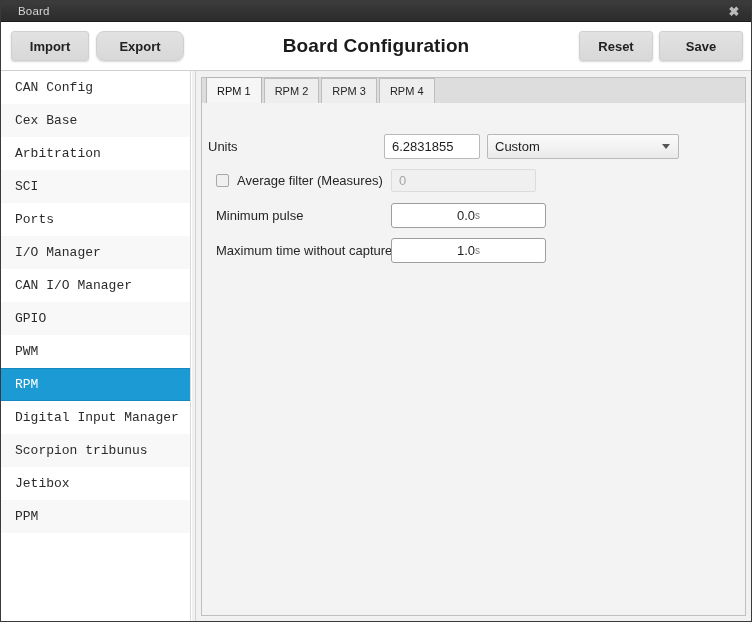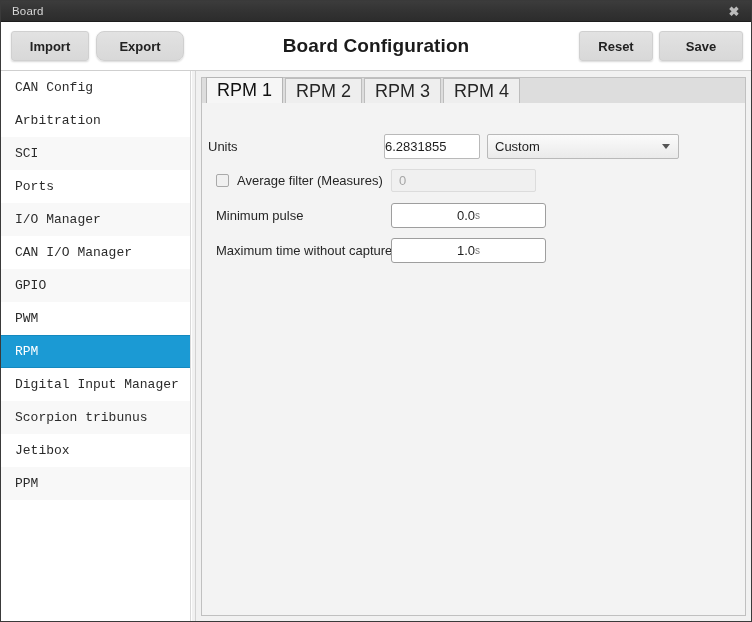--- a/index.html
+++ b/index.html
@@ -31,21 +31,21 @@
     height: 20px;
     flex: 0 0 20px;
     background: linear-gradient(to bottom, #3c3c3c 0%, #333333 50%, #2c2c2c 100%);
     border-bottom: 1px solid #1d1d1d;
     display: flex;
     align-items: center;
   }
   .titlebar-text {
     color: #d6d6d6;
     font-size: 11.5px;
-    padding-left: 11px;
+    padding-left: 17px;
     letter-spacing: 0.2px;
     white-space: nowrap;
   }
   .titlebar-close {
     position: absolute;
     right: 6px;
     top: 0;
     width: 22px;
     height: 20px;
     display: flex;
@@ -171,21 +171,21 @@
     display: flex;
     align-items: flex-end;
     padding-left: 4px;
   }
   .tab {
     height: 25px;
     margin-top: 1px;
     padding: 12px 10px;
     display: flex;
     align-items: center;
-    font-size: 18px;
+    font-size: 11px;
     color: #262626;
     background: #eeeeee;
     border: 1px solid #bdbdbd;
     border-bottom: none;
     margin-right: 2px;
     box-sizing: border-box;
     cursor: pointer;
     white-space: nowrap;
   }
   .tab.active {
@@ -230,20 +230,21 @@
   .row-units .row-label { width: 176px; }
   .units-value {
     width: 96px;
     height: 25px;
     background: #ffffff;
     border: 1px solid #b9b9b9;
     border-radius: 2px;
     box-sizing: border-box;
     display: flex;
     align-items: center;
+    padding-left: 7px;
     font-size: 13px;
     color: #1e1e1e;
     cursor: text;
   }
   .units-combo {
     margin-left: 7px;
     width: 192px;
     height: 25px;
     background: linear-gradient(to bottom, #fbfbfb 0%, #eaeaea 100%);
     border: 1px solid #b9b9b9;
@@ -339,20 +340,21 @@
     <div class="btn btn-export">Export</div>
     <div class="header-title">Board Configuration</div>
     <div class="btn btn-reset">Reset</div>
     <div class="btn btn-save">Save</div>
   </div>
 
   <div class="body">
 
     <div class="sidebar">
       <div class="nav-item">CAN Config</div>
+      <div class="nav-item alt">Cex Base</div>
       <div class="nav-item">Arbitration</div>
       <div class="nav-item alt">SCI</div>
       <div class="nav-item">Ports</div>
       <div class="nav-item alt">I/O Manager</div>
       <div class="nav-item">CAN I/O Manager</div>
       <div class="nav-item alt">GPIO</div>
       <div class="nav-item">PWM</div>
       <div class="nav-item active">RPM</div>
       <div class="nav-item">Digital Input Manager</div>
       <div class="nav-item alt">Scorpion tribunus</div>

